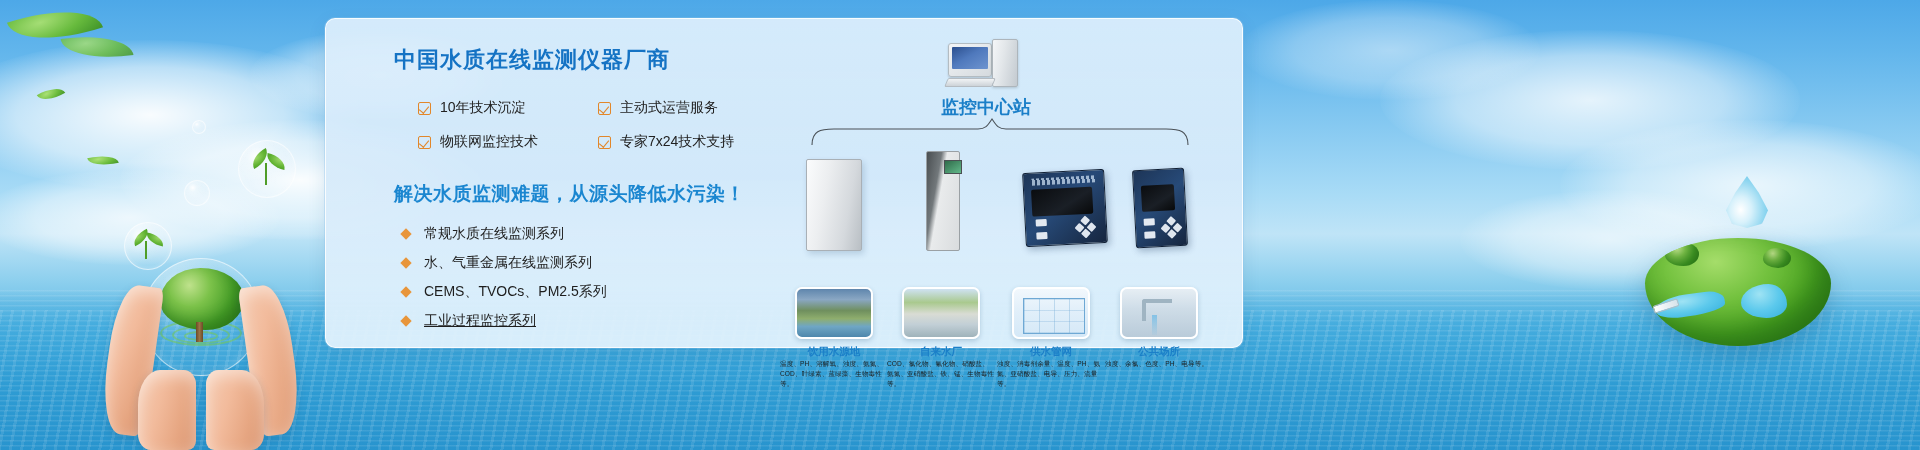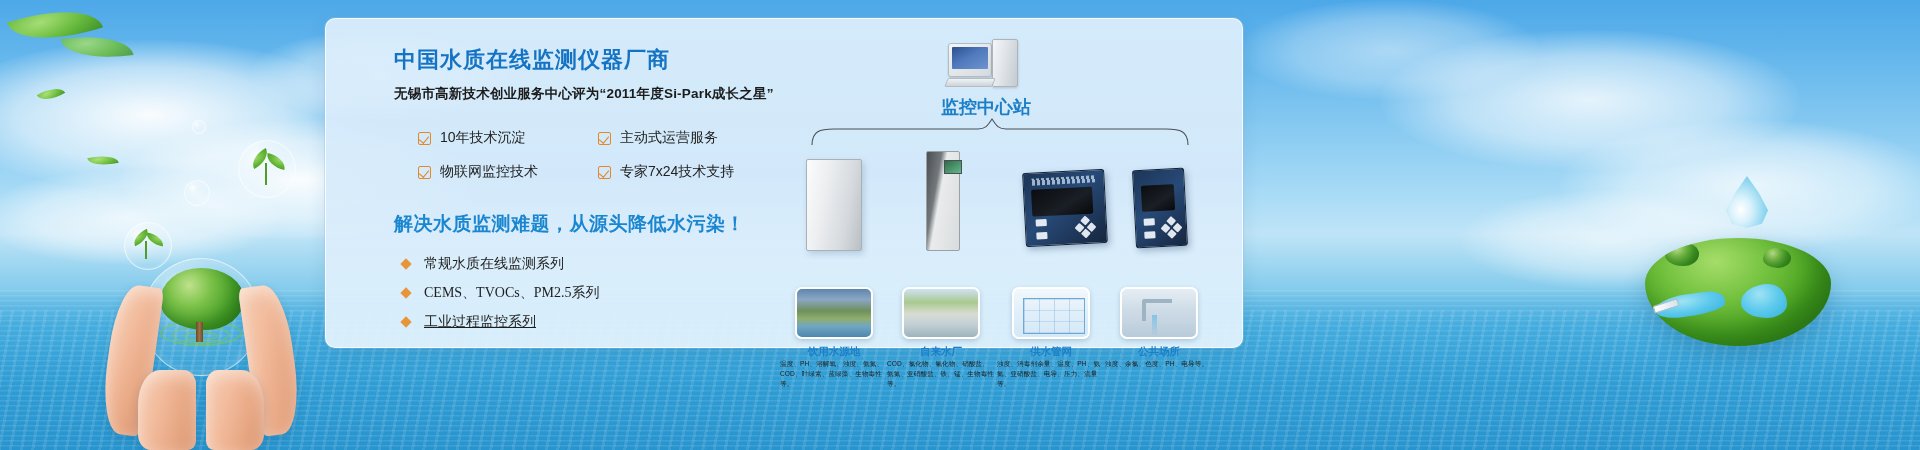--- a/index.html
+++ b/index.html
@@ -146,21 +146,21 @@
     left: 2px; top: 1px; width: 5px; height: 8px;
     border-right: 1.8px solid #e2872a; border-bottom: 1.8px solid #e2872a;
     transform: rotate(40deg);
   }
 
   #tagline {
     margin-top: 30px;
     font-size: 19px; font-weight: bold; color: #1a86d0; letter-spacing: .5px;
   }
 
-  #bullet-list { margin-top: 18px; font-family: Liberation Serif, serif; }
+  #bullet-list { margin-top: 18px; }
   .bullet-item {
     display: flex; align-items: center;
     font-size: 14px; color: #1e1e1e;
     margin-bottom: 11px;
   }
   .diamond {
     width: 8px; height: 8px; margin-right: 14px; margin-left: 8px; flex: 0 0 auto;
     background: #e8953a; transform: rotate(45deg);
   }
   .bullet-item.underlined .btxt { text-decoration: underline; }
@@ -333,21 +333,20 @@
     <div class="tree-canopy" style="left:20px; top:4px; width:34px; height:24px;"></div>
     <div class="tree-canopy" style="left:118px; top:10px; width:28px; height:20px;"></div>
   </div>
   <div style="position:absolute; left:1653px; top:302px; width:26px; height:8px; background:linear-gradient(to right,#ffffff,#d7e3ea); border:1px solid #aebfc9; border-radius:2px; transform:rotate(-18deg);"></div>
 
   <div id="panel">
 
     <div id="left-col">
 
       <div id="headline">中国水质在线监测仪器厂商</div>
-      <div id="subhead">无锡市高新技术创业服务中心评为“2011年度Si-Park成长之星”</div>
 
       <div id="check-grid">
         <div class="check-item">
           <span class="check-box"></span>
           <span class="ctxt">10年技术沉淀</span>
         </div>
         <div class="check-item">
           <span class="check-box"></span>
           <span class="ctxt">主动式运营服务</span>
         </div>
@@ -360,20 +359,24 @@
           <span class="ctxt">专家7x24技术支持</span>
         </div>
       </div>
 
       <div id="tagline">解决水质监测难题，从源头降低水污染！</div>
 
       <div id="bullet-list">
         <div class="bullet-item">
           <span class="diamond"></span>
           <span class="btxt">常规水质在线监测系列</span>
+        </div>
+        <div class="bullet-item">
+          <span class="diamond"></span>
+          <span class="btxt">水、气重金属在线监测系列</span>
         </div>
         <div class="bullet-item">
           <span class="diamond"></span>
           <span class="btxt">CEMS、TVOCs、PM2.5系列</span>
         </div>
         <div class="bullet-item underlined">
           <span class="diamond"></span>
           <span class="btxt">工业过程监控系列</span>
         </div>
       </div>

